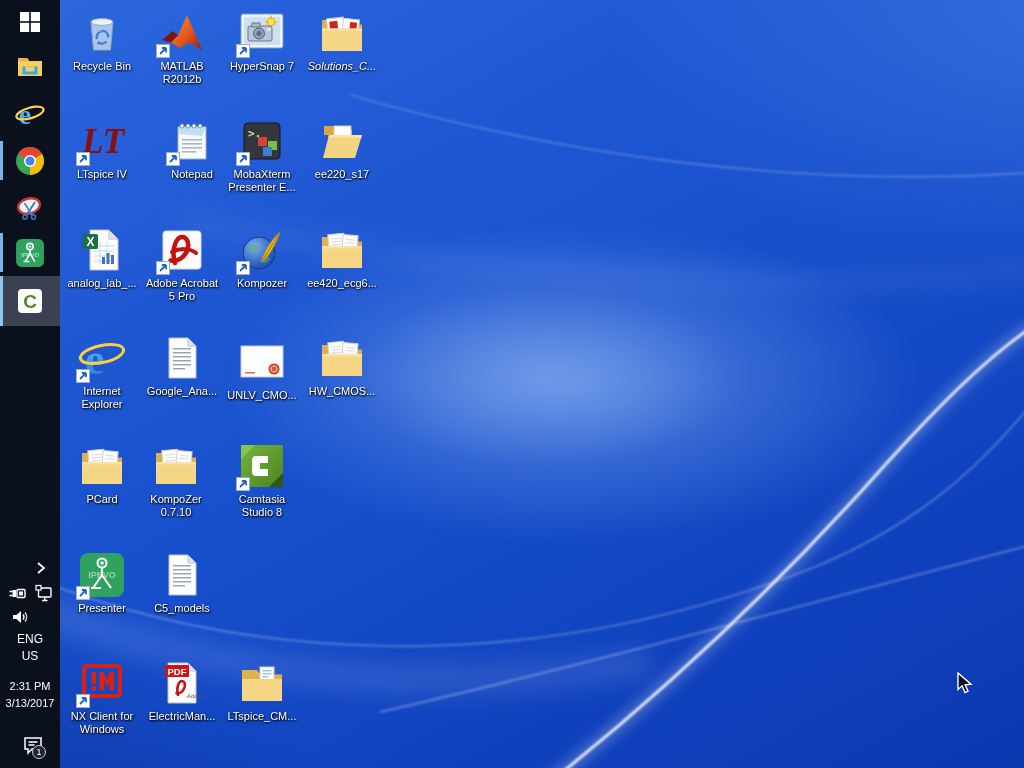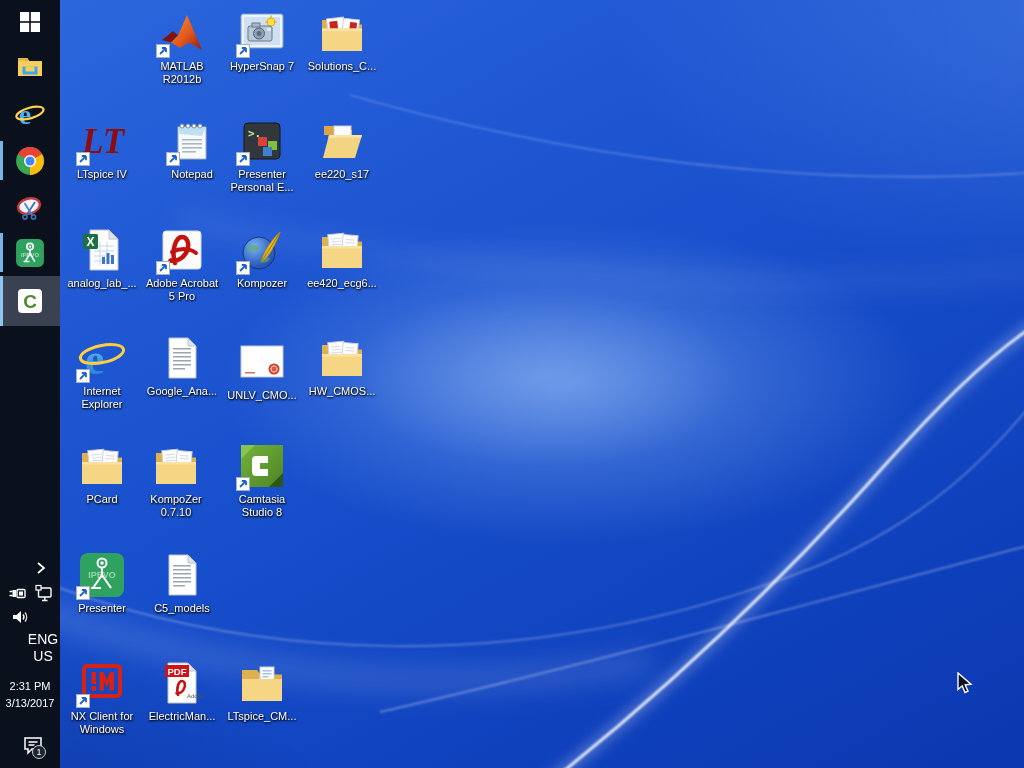--- a/index.html
+++ b/index.html
@@ -24,21 +24,21 @@
   .tb-btn.active{background:#3a4150;}
   .tb-ind{position:absolute;left:0;width:3px;background:#76b5e6;display:none;}
   .tb-btn.running .tb-ind{display:block;top:4px;bottom:4px;}
   .tb-btn.active .tb-ind{top:0;bottom:0;background:#8ec6f0;}
   .tb-ic{display:flex;align-items:center;justify-content:center;}
   .tray{position:absolute;left:0;width:60px;color:#fff;}
   .tray-chevron{position:absolute;left:33px;top:560px;width:16px;height:16px;cursor:pointer;}
   .tray-row{position:absolute;left:0;top:584px;width:60px;display:flex;justify-content:center;gap:9px;}
   .tray-ic{width:18px;height:18px;cursor:pointer;}
   .tray-speaker{position:absolute;left:11px;top:608px;width:18px;height:18px;cursor:pointer;}
-  .tray-lang{position:absolute;left:0;top:631px;width:60px;text-align:center;font-size:14px;line-height:17px;color:#fff;cursor:pointer;margin-left:13px;}
+  .tray-lang{position:absolute;left:0;top:631px;width:60px;text-align:center;font-size:12px;line-height:17px;color:#fff;cursor:pointer;}
   .tray-clock{position:absolute;left:0;top:678px;width:60px;text-align:center;font-size:11px;line-height:17px;color:#fff;cursor:pointer;}
   .tray-action{position:absolute;left:22px;top:734px;width:24px;height:24px;cursor:pointer;}
   .tray-badge{
     position:absolute;left:32px;top:745px;width:14px;height:14px;border-radius:50%;
     background:#20242e;border:1.5px solid #c7cdd6;color:#fff;font-size:9px;line-height:13px;
     text-align:center;box-sizing:border-box;
   }
   
   .desktop{position:absolute;left:0;top:0;width:1024px;height:768px;}
   .dicon{position:absolute;width:80px;text-align:center;cursor:pointer;}
@@ -72,20 +72,39 @@
     <path d="M350,95 C560,155 800,190 1040,172" stroke="rgba(255,255,255,.22)" stroke-width="1.8" fill="none" filter="url(#b1)"></path>
     <path d="M180,220 C460,275 760,295 1040,272" stroke="rgba(255,255,255,.13)" stroke-width="10" fill="none" filter="url(#b3)"></path>
     <path d="M-20,585 C180,678 430,700 650,662" stroke="rgba(255,255,255,.12)" stroke-width="26" fill="none" filter="url(#b3)"></path>
     <path d="M-10,560 C240,672 540,676 820,565 C930,518 990,455 1035,400" stroke="rgba(255,255,255,.26)" stroke-width="2" fill="none" filter="url(#b1)"></path>
     <path d="M380,712 C600,662 850,592 1050,540" stroke="rgba(255,255,255,.30)" stroke-width="2" fill="none" filter="url(#b1)"></path>
     <path d="M540,790 C690,672 805,555 885,465 C935,410 985,358 1035,325" stroke="rgba(255,255,255,.22)" stroke-width="14" fill="none" filter="url(#b2)"></path>
     <path d="M540,790 C690,672 805,555 885,465 C935,410 985,358 1035,325" stroke="rgba(255,255,255,.85)" stroke-width="3" fill="none" filter="url(#b1)"></path>
   </svg>
 
   <div class="desktop" id="desktop">
+      <div class="dicon" style="left: 62px; top: 9px;">
+    <div class="dicon-img">
+          <svg viewBox="0 0 48 48" width="48" height="48">
+            <path d="M13 13 L35 13 L32.5 41 L15.5 41 Z" fill="rgba(206,224,239,.78)" stroke="#8fa6ba"></path>
+            <ellipse cx="24" cy="13" rx="11" ry="3.4" fill="#eaf2f9" stroke="#93abc0"></ellipse>
+            <g stroke="#3c7fd4" stroke-width="2.3" fill="none">
+              <path d="M19 30 a6.5 6.5 0 0 1 3.2 -7.2"></path>
+              <path d="M25 21.5 a6.5 6.5 0 0 1 5 6"></path>
+              <path d="M28.5 32.5 a6.5 6.5 0 0 1 -8.3 1"></path>
+            </g>
+            <g fill="#3c7fd4">
+              <path d="M22.6 21 l3.6 .6 -2.5 2.6 z"></path>
+              <path d="M31.6 26 l-1 3.4 -2.3 -2.8 z"></path>
+              <path d="M18.8 35 l1.6 -3.2 2 3 z"></path>
+            </g>
+          </svg>
+        </div>
+    <div class="dicon-label">Recycle Bin</div>
+  </div>
       <div class="dicon" style="left: 142px; top: 9px;">
     <div class="dicon-img">
           <svg viewBox="0 0 48 48" width="48" height="48">
             <defs>
               <linearGradient id="g-mlb" x1="0" y1="0" x2="1" y2="1">
                 <stop offset="0" stop-color="#f59238"></stop>
                 <stop offset=".55" stop-color="#e2571d"></stop>
                 <stop offset="1" stop-color="#8c1d12"></stop>
               </linearGradient>
             </defs>
@@ -114,21 +133,21 @@
             <circle cx="21" cy="24.5" r="2.5" fill="#5b6e84"></circle>
             <rect x="29" y="19" width="4" height="3" fill="#dfe9f3"></rect>
           </svg>
           <svg class="scut" viewBox="0 0 14 14" width="14" height="14">
             <rect x="0.5" y="0.5" width="13" height="13" fill="#fff" stroke="#9fb0c0"></rect>
             <path d="M4 10 L10 4 M10 4 h-4.2 M10 4 v4.2" stroke="#1e62d0" stroke-width="1.8" fill="none"></path>
           </svg>
         </div>
     <div class="dicon-label">HyperSnap 7</div>
   </div>
-      <div class="dicon" style="left: 302px; top: 9px;">
+      <div class="dicon" style="left: 302px; top: 9px; font-style: italic;">
     <div class="dicon-img">
           <svg viewBox="0 0 48 48" width="48" height="48">
             <path d="M4 11 h15 l3.5 4.5 H44 V42 H4 z" fill="#dfb14e"></path>
             <g transform="rotate(-6 18 24)">
               <rect x="10" y="9" width="17" height="24" fill="#fff" stroke="#c9ced4"></rect>
               <rect x="12.5" y="12" width="8" height="9" fill="#cc2222"></rect>
               <rect x="13.5" y="23" width="10" height="1.6" fill="#cc4444"></rect>
             </g>
             <g transform="rotate(6 32 24)">
               <rect x="24" y="10" width="16" height="23" fill="#fff" stroke="#c9ced4"></rect>
@@ -184,21 +203,21 @@
             <text x="10" y="20" font-family="DejaVu Sans Mono,monospace" font-size="11" font-weight="bold" fill="#baf08c">&gt;.</text>
             <rect x="20" y="20" width="9" height="9" fill="#d8413a"></rect>
             <rect x="30" y="24" width="9" height="9" fill="#7fbf3f"></rect>
             <rect x="25" y="30" width="9" height="9" fill="#3f7fd0"></rect>
           </svg>
           <svg class="scut" viewBox="0 0 14 14" width="14" height="14">
             <rect x="0.5" y="0.5" width="13" height="13" fill="#fff" stroke="#9fb0c0"></rect>
             <path d="M4 10 L10 4 M10 4 h-4.2 M10 4 v4.2" stroke="#1e62d0" stroke-width="1.8" fill="none"></path>
           </svg>
         </div>
-    <div class="dicon-label">Presenter Personal E...</div>
+    <div class="dicon-label">MobaXterm Presenter E...</div>
   </div>
       <div class="dicon" style="left: 302px; top: 117px;">
     <div class="dicon-img">
           <svg viewBox="0 0 48 48" width="48" height="48">
             <path d="M6 9 h12 l3 4 h13 v5 H6 z" fill="#d9a646"></path>
             <rect x="16" y="9" width="17" height="28" fill="#fdfdfd" stroke="#c9ced4"></rect>
             <path d="M22 18 l3 3 -3 3" fill="none" stroke="#c9ced4" stroke-width="1.2"></path>
             <path d="M11 18 L44 18 L37 41 L5 41 Z" fill="#f3d480"></path>
             <path d="M11 18 L44 18 L43.2 20.8 L10.2 20.8 Z" fill="#f9e3a5"></path>
           </svg>

